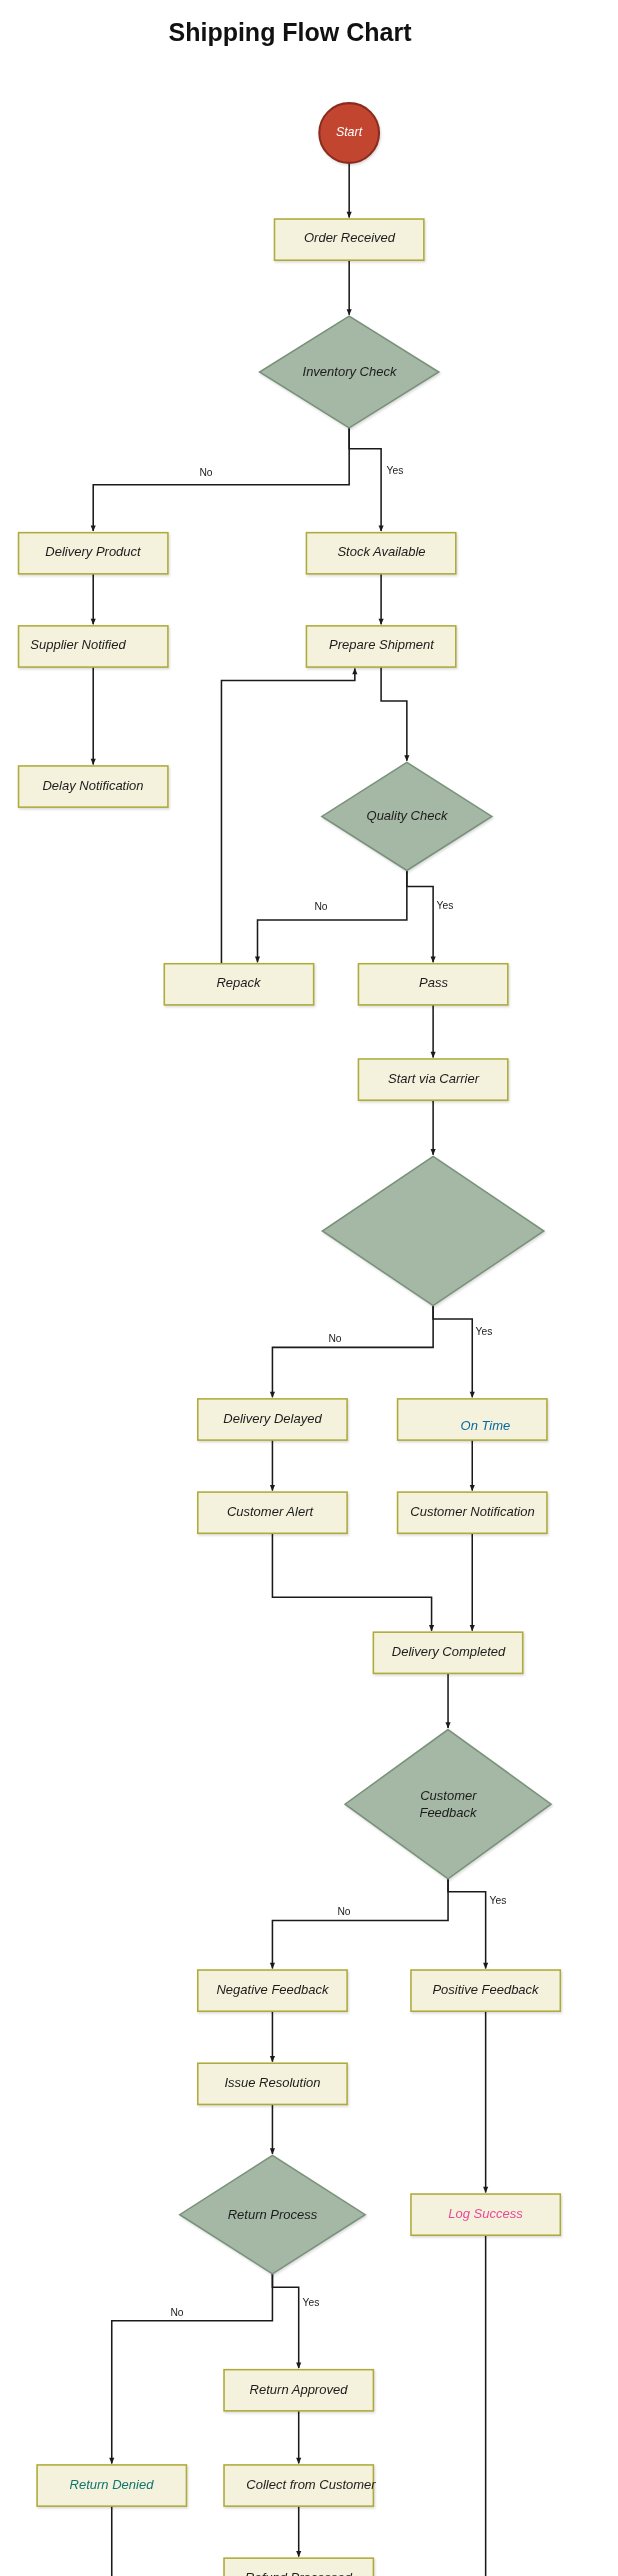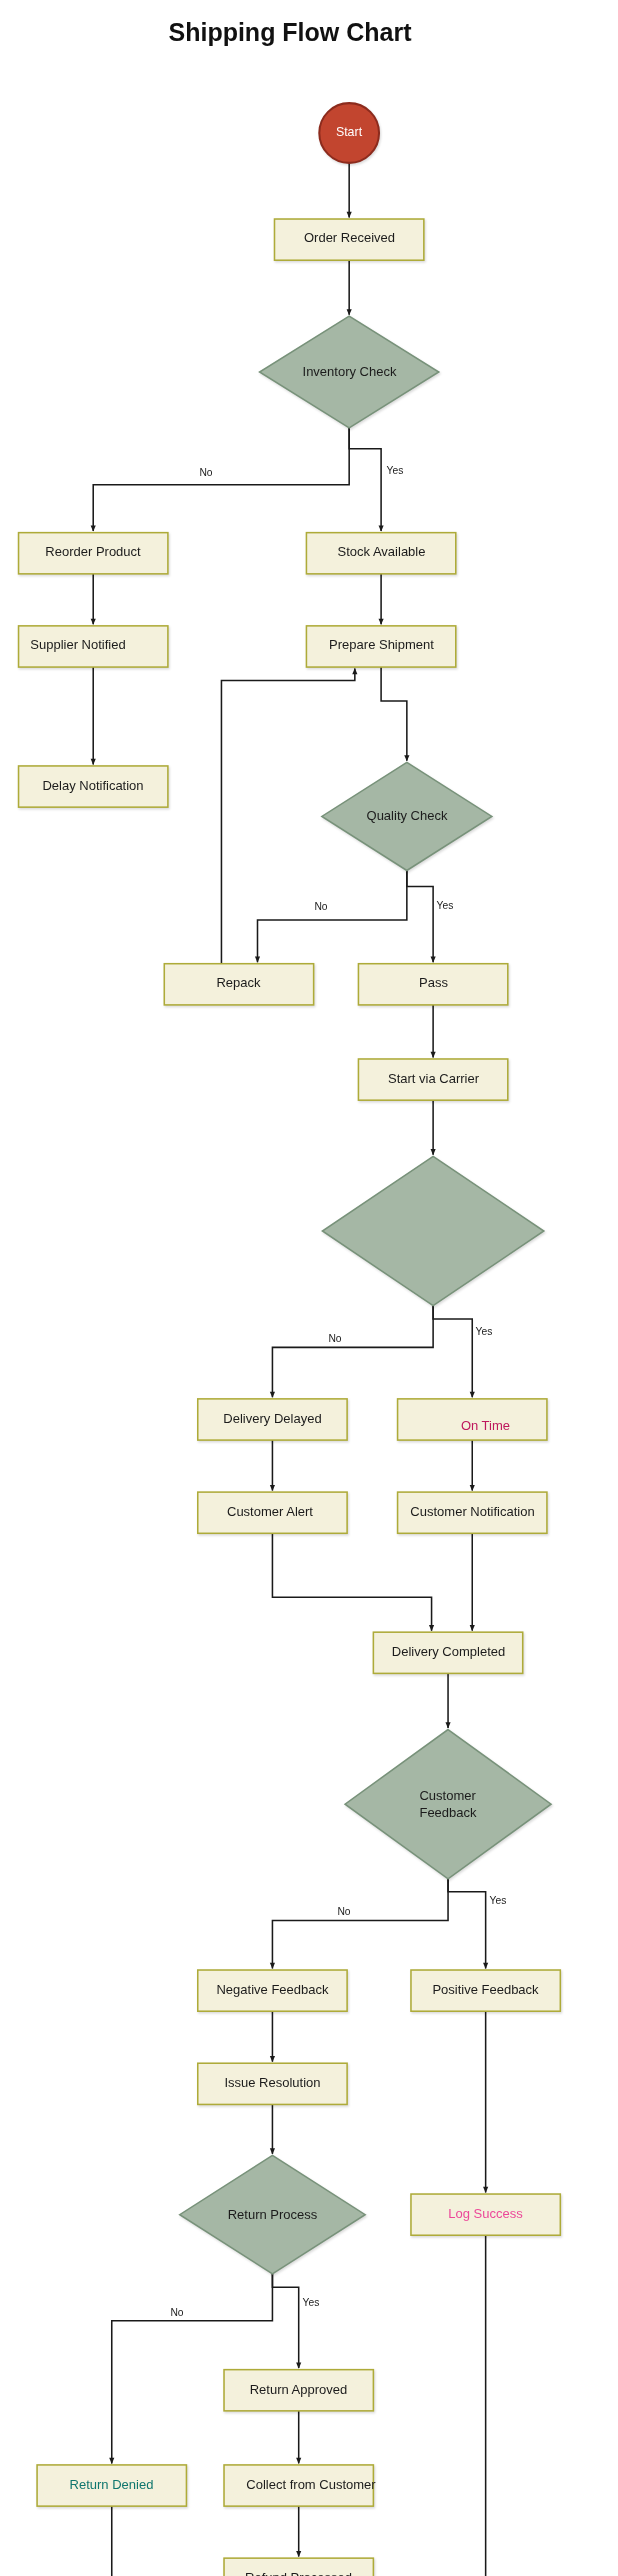--- a/index.html
+++ b/index.html
@@ -32,27 +32,28 @@
     top: 0;
   }
   .shape {
     filter: drop-shadow(2px 3px 2px rgba(0,0,0,0.15));
   }
   .node-label {
     position: absolute;
     display: flex;
     align-items: center;
     justify-content: center;
-    text-align: left;
+    text-align: right;
     font-size: 13px;
     line-height: 1.25;
     white-space: pre-line;
     box-sizing: border-box;
     padding: 2.1px;
     cursor: default;
+    font-style: italic;
   }
   .node-label.terminal {
     font-size: 12.4px;
   }
   .edge-label {
     position: absolute;
     transform: translate(-50%, -50%);
     font-size: 10.3px;
   }
 </style>
@@ -137,31 +138,31 @@
     <div class="edge-label" style="left: 445px; top: 905px; color: rgb(34, 34, 34);">Yes</div>
     <div class="edge-label" style="left: 335px; top: 1338px; color: rgb(34, 34, 34);">No</div>
     <div class="edge-label" style="left: 484px; top: 1331px; color: rgb(34, 34, 34);">Yes</div>
     <div class="edge-label" style="left: 344px; top: 1911px; color: rgb(34, 34, 34);">No</div>
     <div class="edge-label" style="left: 498px; top: 1900px; color: rgb(34, 34, 34);">Yes</div>
     <div class="edge-label" style="left: 177px; top: 2312px; color: rgb(34, 34, 34);">No</div>
     <div class="edge-label" style="left: 311px; top: 2302px; color: rgb(34, 34, 34);">Yes</div>
     <div class="node-label terminal" style="left: 319px; top: 103px; width: 60px; height: 60px; color: rgb(255, 255, 255);">Start</div>
     <div class="node-label" style="left: 275px; top: 218px; width: 149px; height: 41px; color: rgb(28, 28, 28);">Order Received</div>
     <div class="node-label" style="left: 260px; top: 316px; width: 179px; height: 112px; color: rgb(28, 28, 28);">Inventory Check</div>
-    <div class="node-label" style="left: 18.5px; top: 532px; width: 149px; height: 41px; color: rgb(28, 28, 28);">Reorder Product</div>
+    <div class="node-label" style="left: 18.5px; top: 532px; width: 149px; height: 41px; color: rgb(28, 28, 28);">Delivery Product</div>
     <div class="node-label" style="left: 307px; top: 532px; width: 149px; height: 41px; color: rgb(28, 28, 28);">Stock Available</div>
     <div class="node-label" style="left: 18.5px; top: 625px; width: 119px; height: 41px; color: rgb(28, 28, 28);">Supplier Notified</div>
     <div class="node-label" style="left: 307px; top: 625px; width: 149px; height: 41px; color: rgb(28, 28, 28);">Prepare Shipment</div>
     <div class="node-label" style="left: 18.5px; top: 766px; width: 149px; height: 41px; color: rgb(28, 28, 28);">Delay Notification</div>
     <div class="node-label" style="left: 322px; top: 762px; width: 170px; height: 108px; color: rgb(28, 28, 28);">Quality Check</div>
     <div class="node-label" style="left: 164px; top: 963px; width: 149px; height: 41px; color: rgb(28, 28, 28);">Repack</div>
     <div class="node-label" style="left: 359px; top: 963px; width: 149px; height: 41px; color: rgb(28, 28, 28);">Pass</div>
     <div class="node-label" style="left: 359px; top: 1059px; width: 149px; height: 41px; color: rgb(28, 28, 28);">Start via Carrier</div>
     <div class="node-label" style="left: 198px; top: 1399px; width: 149px; height: 41px; color: rgb(28, 28, 28);">Delivery Delayed</div>
-    <div class="node-label" style="left: 398px; top: 1399px; width: 149px; height: 54px; color: #be185d; padding-left: 28px;">On Time</div>
+    <div class="node-label" style="left: 398px; top: 1399px; width: 149px; height: 54px; color: #0369a1; padding-left: 28px;">On Time</div>
     <div class="node-label" style="left: 198px; top: 1492px; width: 144px; height: 41px; color: rgb(28, 28, 28);">Customer Alert</div>
     <div class="node-label" style="left: 398px; top: 1492px; width: 149px; height: 41px; color: rgb(28, 28, 28);">Customer Notification</div>
     <div class="node-label" style="left: 374px; top: 1632px; width: 149px; height: 41px; color: rgb(28, 28, 28);">Delivery Completed</div>
     <div class="node-label" style="left: 345px; top: 1730px; width: 206px; height: 149px; color: rgb(28, 28, 28);">Customer
 Feedback</div>
     <div class="node-label" style="left: 198px; top: 1970px; width: 149px; height: 41px; color: rgb(28, 28, 28);">Negative Feedback</div>
     <div class="node-label" style="left: 411px; top: 1970px; width: 149px; height: 41px; color: rgb(28, 28, 28);">Positive Feedback</div>
     <div class="node-label" style="left: 198px; top: 2063px; width: 149px; height: 41px; color: rgb(28, 28, 28);">Issue Resolution</div>
     <div class="node-label" style="left: 180px; top: 2156px; width: 185px; height: 118px; color: rgb(28, 28, 28);">Return Process</div>
     <div class="node-label" style="left: 411px; top: 2194px; width: 149px; height: 41px; color: #ec4899;">Log Success</div>

